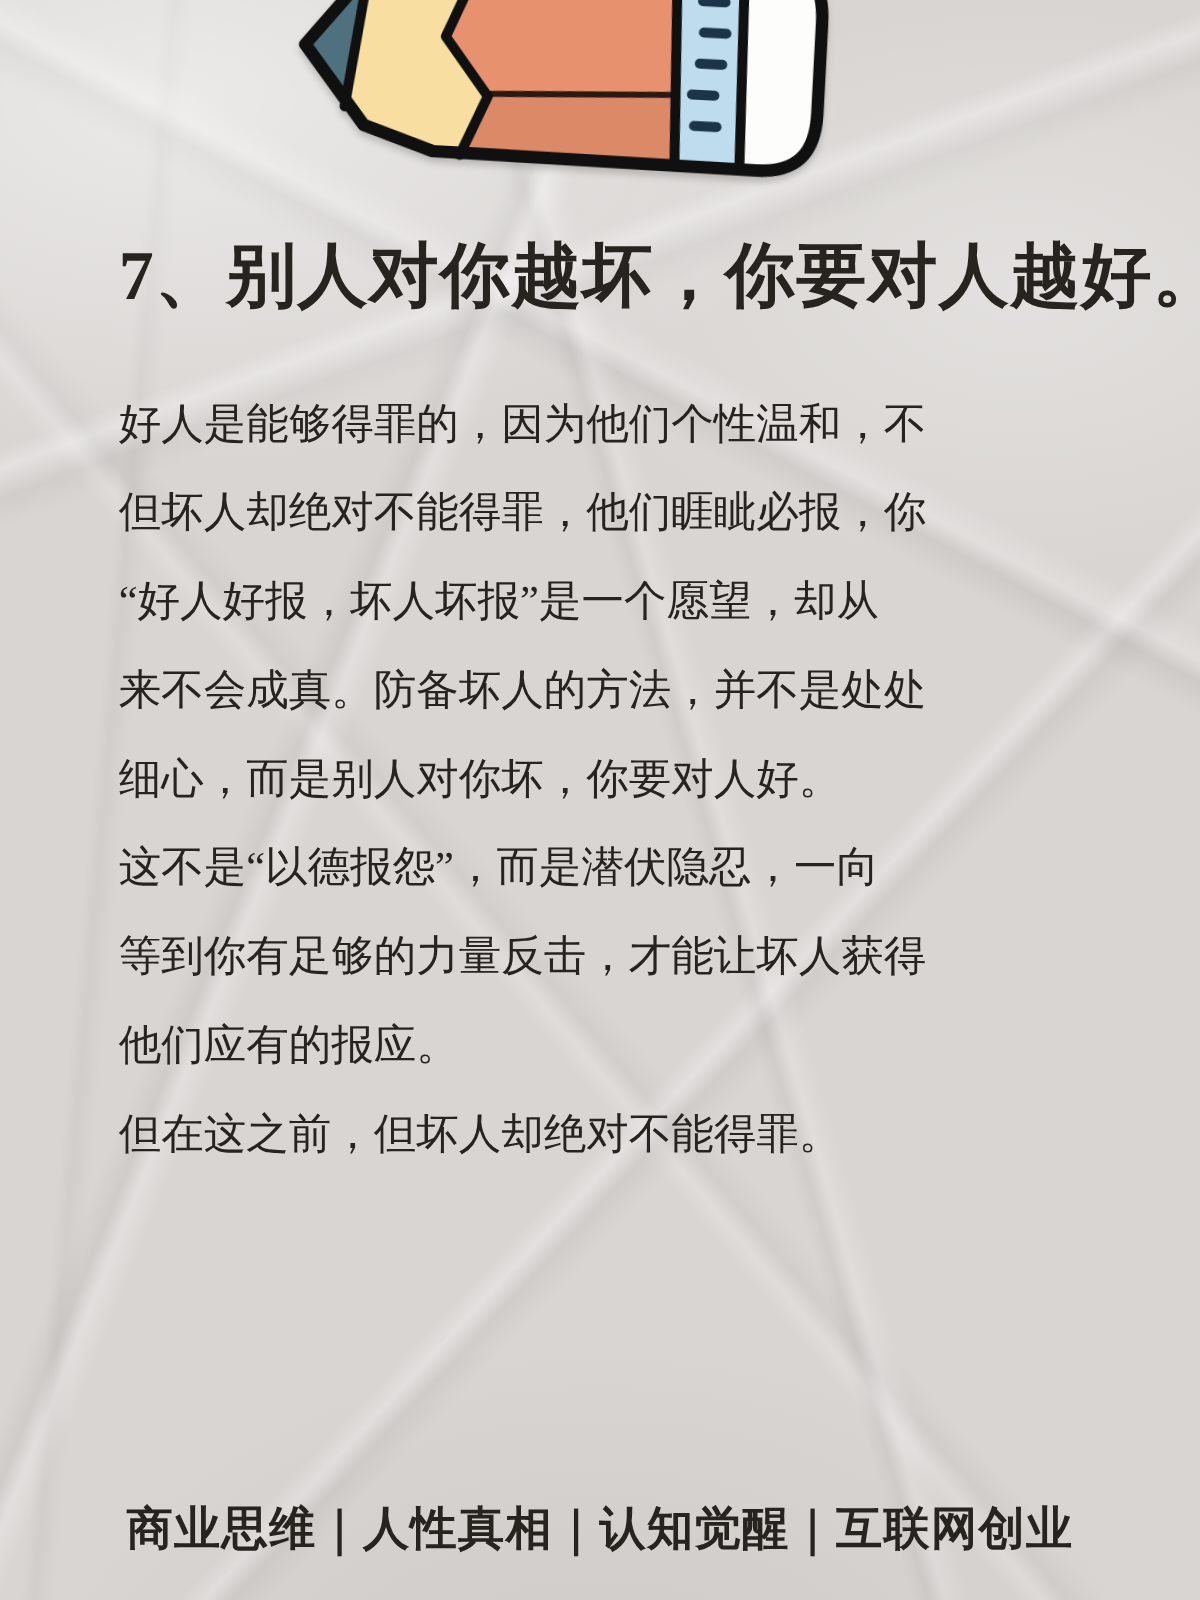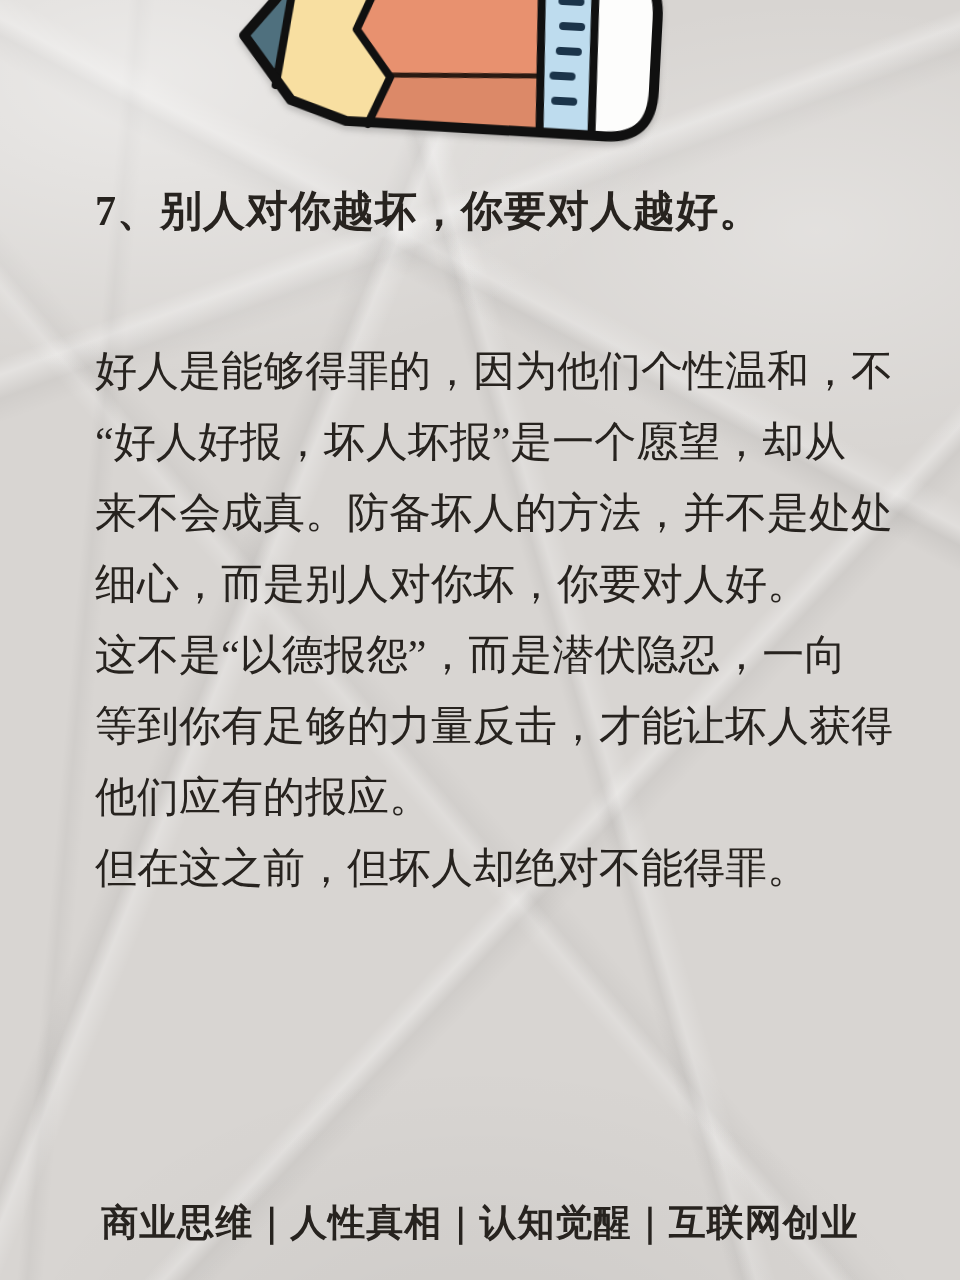--- a/index.html
+++ b/index.html
@@ -31,31 +31,31 @@
     transform:rotate(3deg);
     transform-origin:50% 50%;
     filter:drop-shadow(0 4px 3px rgba(0,0,0,.18));
   }
   .pencil-wrap svg { display:block; width:430px; height:190px; }
 
   .page-title {
     position:absolute;
     left:95px; top:183px;
     width:820px;
-    font-size:42px;
+    font-size:56px;
     font-weight:700;
     letter-spacing:1px;
     white-space:nowrap;
   }
 
   .body-text {
     position:absolute;
-    left:95px; top:336px;
+    left:95px; top:304px;
     width:790px;
-    font-size:42px;
+    font-size:34px;
     font-weight:500;
     line-height:71px;
   }
   .body-line { white-space:nowrap; }
 
   .footer-tags {
     position:absolute;
     left:0; top:1198px;
     width:960px;
     text-align:center;
@@ -97,20 +97,21 @@
       <path d="M58,48 L46,144 M154,10 L124,84 L160,130 L140,178 M306,10 L312,178 M360,10 L364,178" fill="none" stroke-width="8" stroke-linejoin="round" stroke-linecap="round" stroke="#101010"></path>
 
       <path d="M12,96 L64,30 L122,10 L380,10 C412,10 424,26 424,58 L424,130 C424,162 410,178 378,178 L118,176 L62,158 Z" fill="none" stroke-width="10" stroke-linejoin="round" stroke-linecap="round" stroke="#101010"></path>
     </svg>
   </div>
 
   <h1 class="page-title" style="color: rgb(39, 35, 31);">7、别人对你越坏，你要对人越好。</h1>
 
   <div class="body-text" style="color: rgb(39, 35, 31);">
     <div class="body-line">好人是能够得罪的，因为他们个性温和，不</div>
+    <div class="body-line">但坏人却绝对不能得罪，他们睚眦必报，你</div>
     <div class="body-line">“好人好报，坏人坏报”是一个愿望，却从</div>
     <div class="body-line">来不会成真。防备坏人的方法，并不是处处</div>
     <div class="body-line">细心，而是别人对你坏，你要对人好。</div>
     <div class="body-line">这不是“以德报怨”，而是潜伏隐忍，一向</div>
     <div class="body-line">等到你有足够的力量反击，才能让坏人获得</div>
     <div class="body-line">他们应有的报应。</div>
     <div class="body-line">但在这之前，但坏人却绝对不能得罪。</div>
   </div>
 
   <div class="footer-tags" style="color: rgb(39, 35, 31);">商业思维｜人性真相｜认知觉醒｜互联网创业</div>

